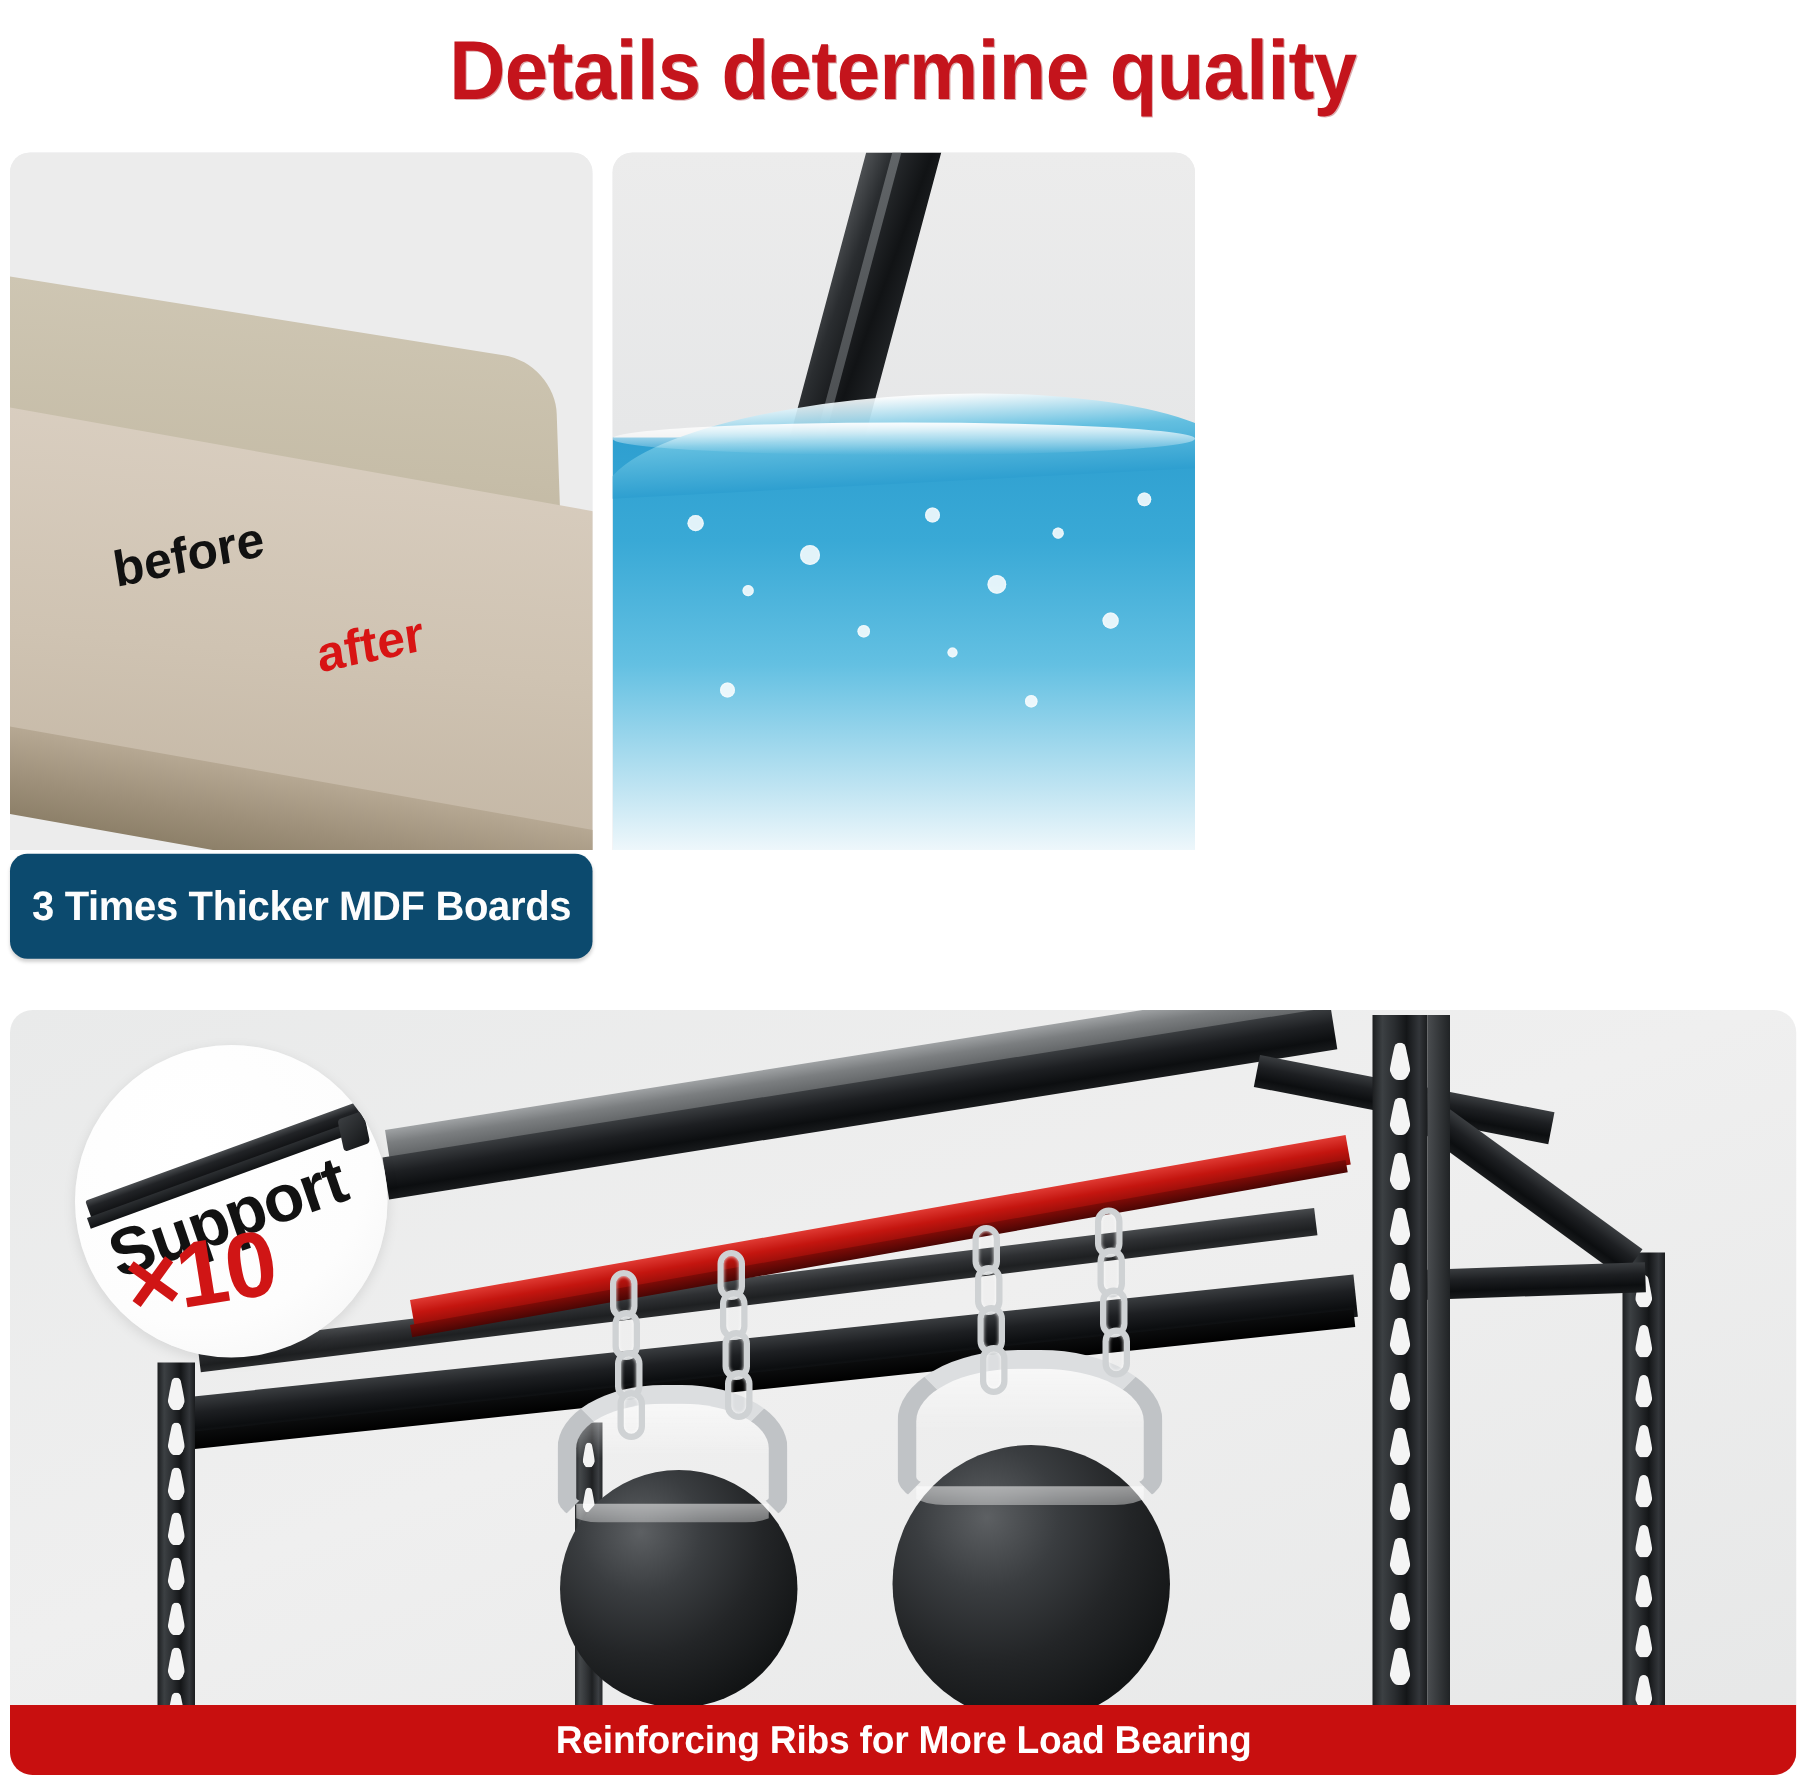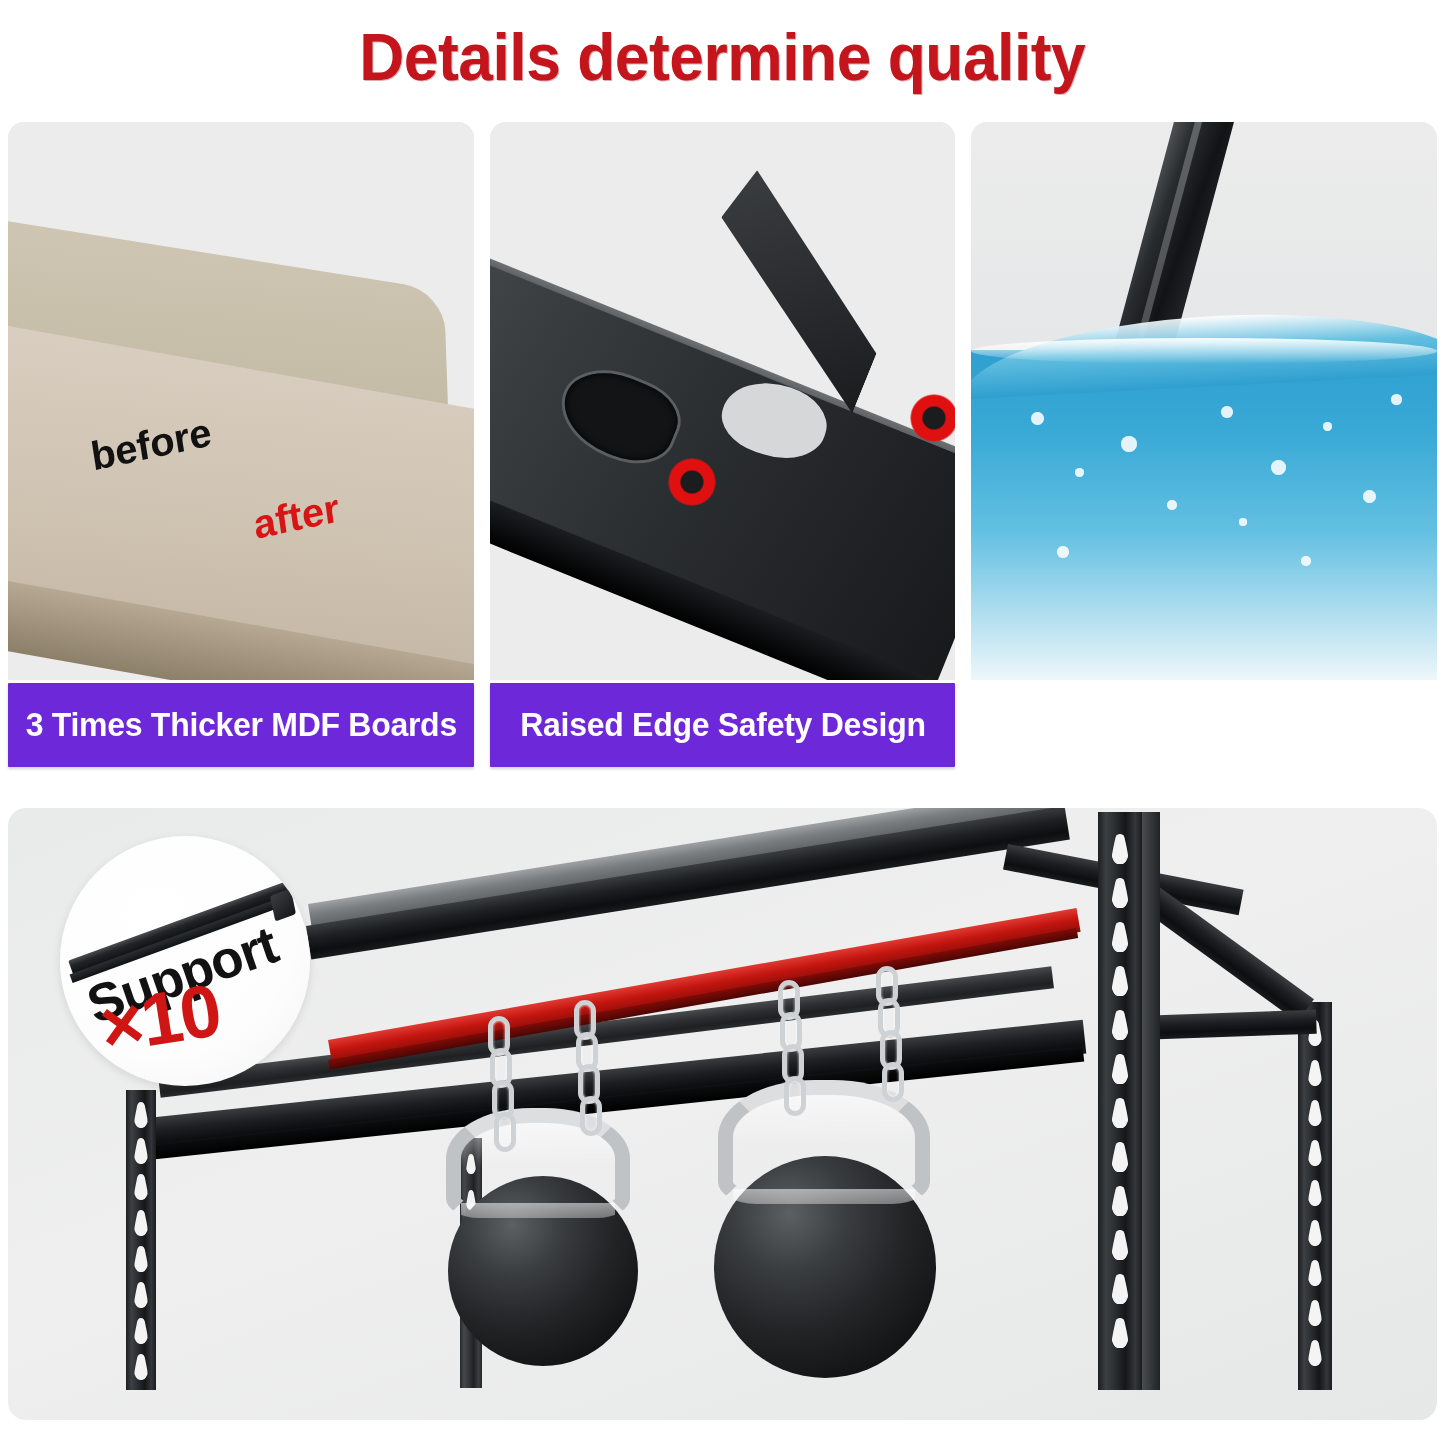--- a/index.html
+++ b/index.html
@@ -54,22 +54,22 @@
     width: 100%;
     height: 558px;
     background: #ececed;
     border-radius: 16px 16px 0 0;
     overflow: hidden;
   }
   .panel-caption {
     margin-top: 3px;
     width: 100%;
     height: 84px;
-    background: #6d28d9;
-    border-radius: 1px;
+    background: #0c4a6e;
+    border-radius: 14px;
     display: flex;
     align-items: center;
     justify-content: center;
     box-shadow: 0 2px 3px rgba(0,0,0,0.18);
   }
   .panel-caption span {
     color: #fdfdfd;
     font-size: 33px;
     font-weight: bold;
     letter-spacing: -0.3px;
@@ -408,37 +408,20 @@
         <div class="board-after-edge"></div>
         <div class="lbl-before">before</div>
         <div class="lbl-after">after</div>
       </div>
     </div>
     <div class="panel-caption">
       <span>3 Times Thicker MDF Boards</span>
     </div>
   </div>
 
-  <div class="panel">
-    <div class="panel-image">
-      <div class="bracket-scene">
-        <div class="beam-lip"></div>
-        <div class="beam-main"></div>
-        <div class="cutout-a"></div>
-        <div class="gusset-tri"></div>
-        <div class="cutout-b"></div>
-        <div class="beam-underside"></div>
-        <div class="red-ring-1"></div>
-        <div class="red-ring-2"></div>
-      </div>
-    </div>
-    <div class="panel-caption">
-      <span>Raised Edge Safety Design</span>
-    </div>
-  </div>
 
   <div class="panel">
     <div class="panel-image">
       <div class="water-scene">
         <div class="post"></div>
         <div class="post-groove"></div>
         <div class="post-foot"></div>
         <div class="post-hole"></div>
         <div class="water-body">
           <div class="water-surface"></div>
@@ -558,13 +541,16 @@
   </div>
 
   <div class="badge">
     <div class="badge-beam"></div>
     <div class="badge-beam2"></div>
     <div class="badge-cap"></div>
     <div class="badge-support">Support</div>
     <div class="badge-x10">×10</div>
   </div>
 
+  <div class="hero-caption">
+    <span>Reinforcing Ribs for More Load Bearing</span>
+  </div>
 </div>
 
 </body></html>

